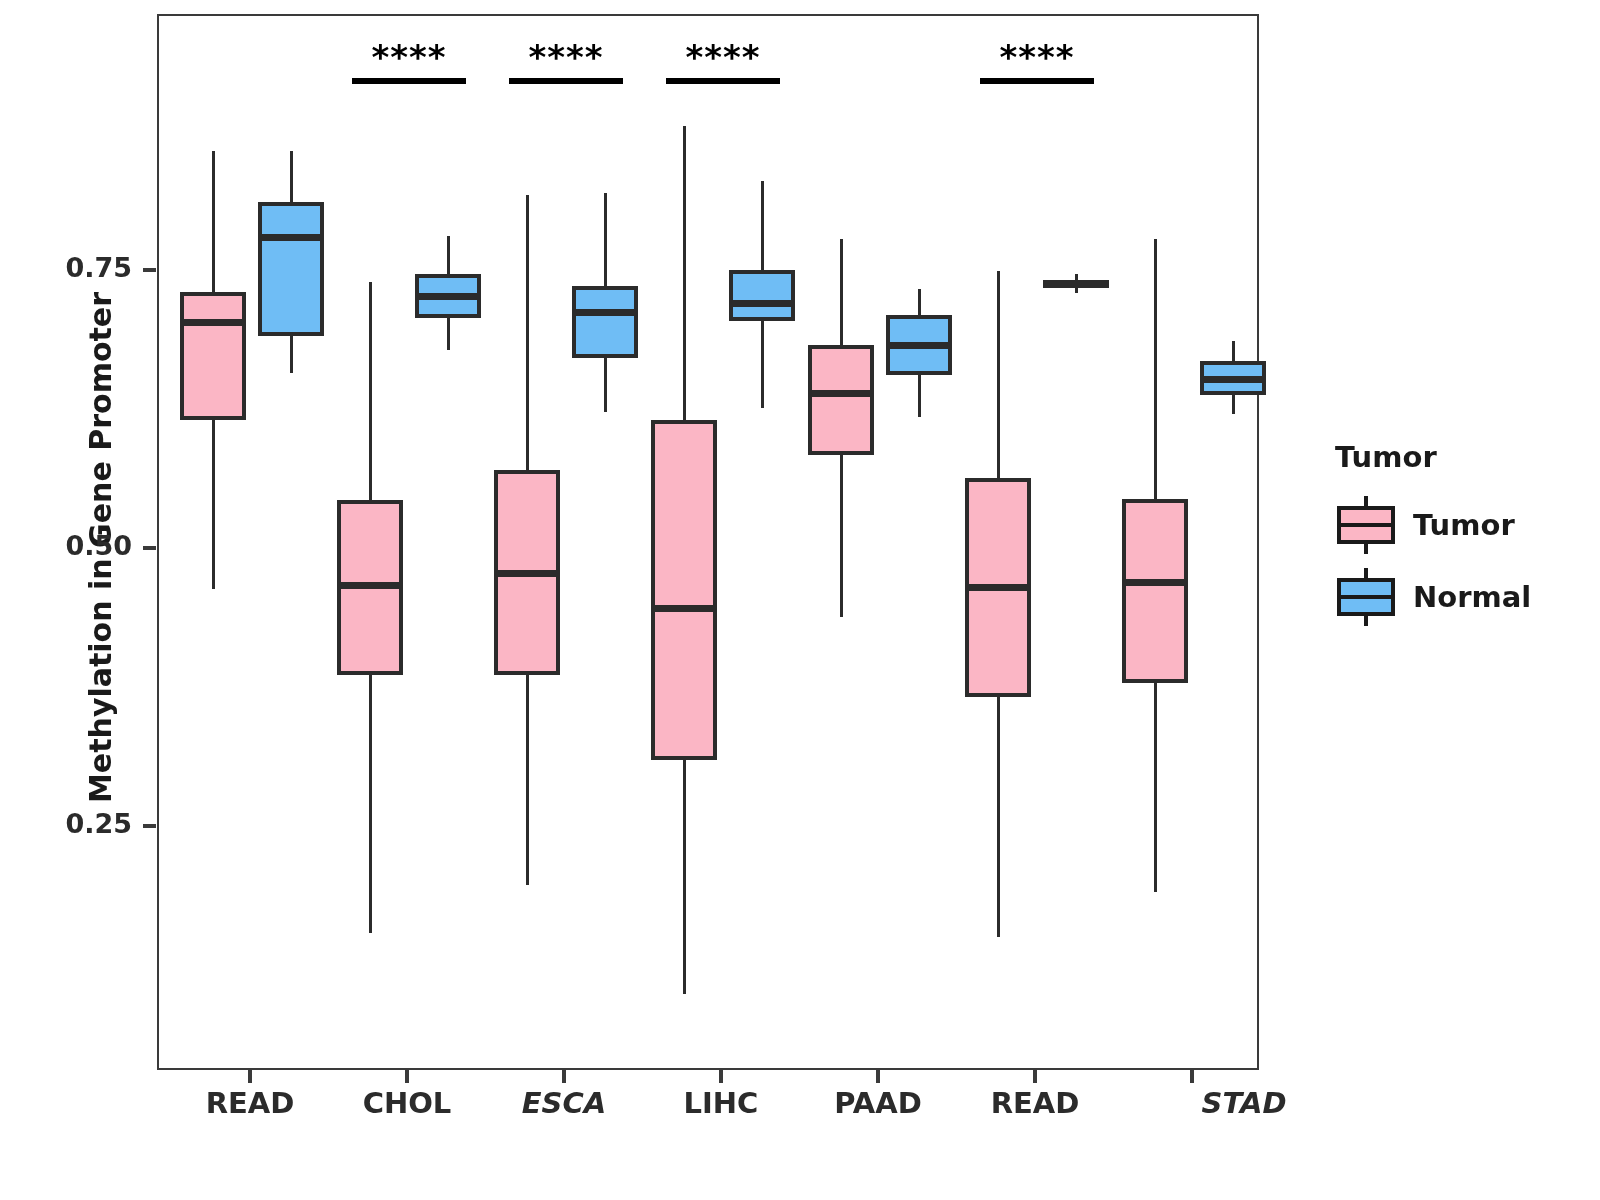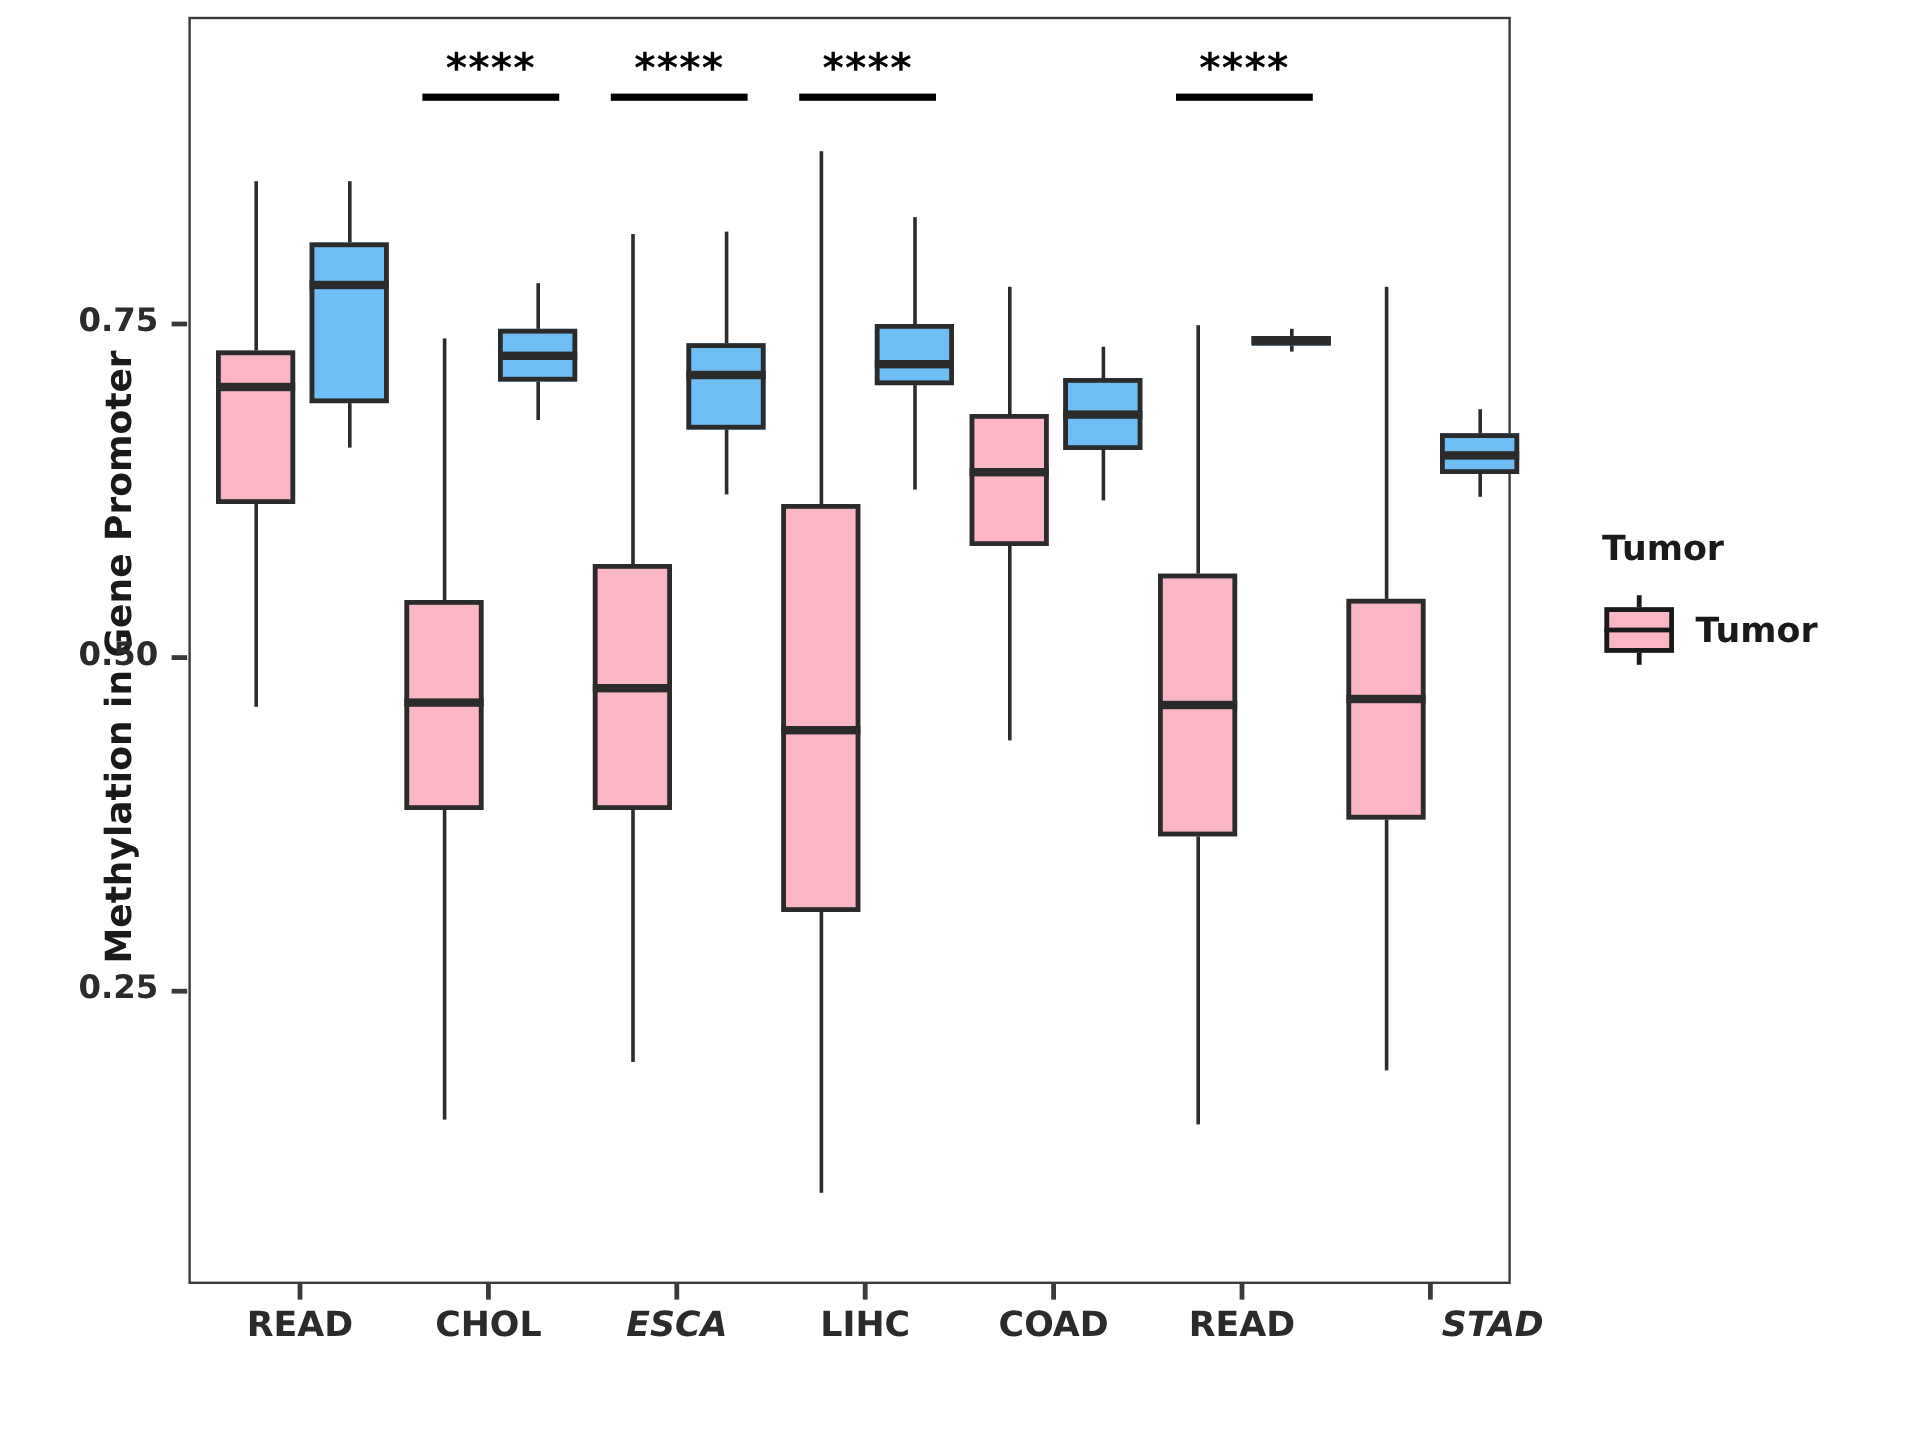--- a/index.html
+++ b/index.html
@@ -198,30 +198,38 @@
       <div class="xtick" style="left: 719px;"></div>
       <div class="xtick" style="left: 876px;"></div>
       <div class="xtick" style="left: 1033px;"></div>
       <div class="xtick" style="left: 1190px;"></div>
     </div>
   <div id="xlabels">
       <div class="xlabel" style="left: 150px;">READ</div>
       <div class="xlabel" style="left: 307px;">CHOL</div>
       <div class="xlabel" style="left: 464px; font-style: italic;">ESCA</div>
       <div class="xlabel" style="left: 621px;">LIHC</div>
-      <div class="xlabel" style="left: 778px;">COAD</div>
+      <div class="xlabel" style="left: 778px;">PAAD</div>
       <div class="xlabel" style="left: 935px;">READ</div>
       <div class="xlabel" style="left: 1144px; font-style: italic;">STAD</div>
     </div>
 
   <div id="legend">
     <div class="legend-title">Tumor</div>
     <div class="legend-row">
       <span class="legend-key">
         <span class="lk-stem"></span>
           <span class="lk-box tumor"></span>
           <span class="lk-med"></span>
       </span>
       <span class="legend-label">Tumor</span>
     </div>
+    <div class="legend-row">
+      <span class="legend-key">
+        <span class="lk-stem"></span>
+          <span class="lk-box normal"></span>
+          <span class="lk-med"></span>
+      </span>
+      <span class="legend-label">Normal</span>
+    </div>
   </div>
 
 </div>
 
 </body></html>

